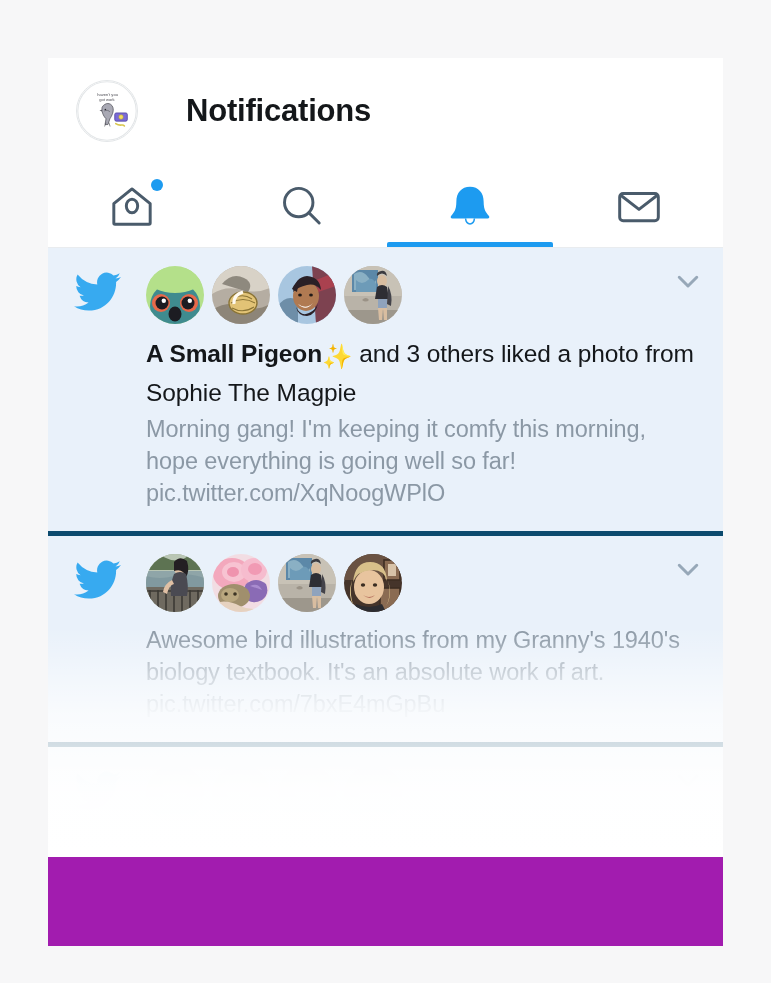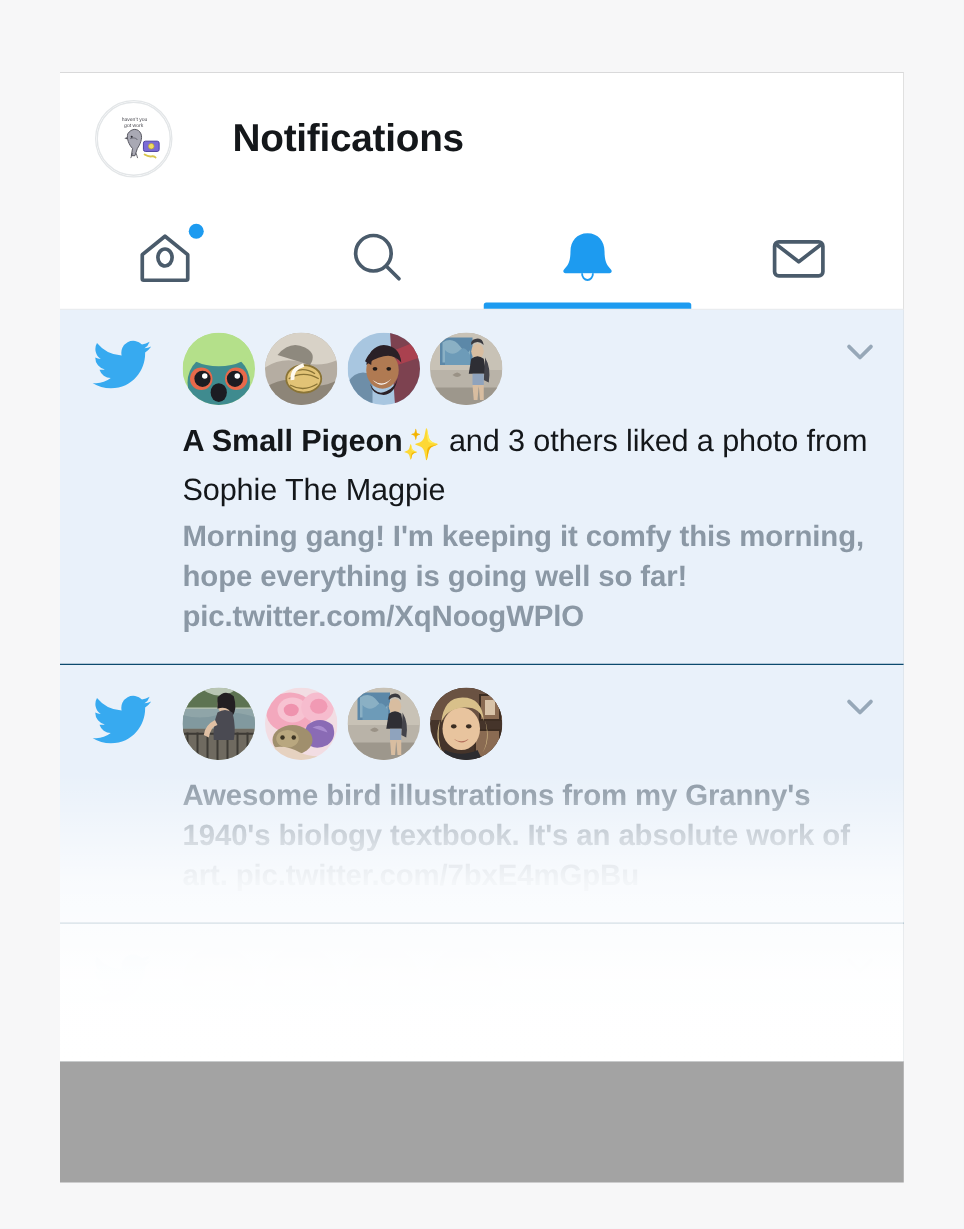--- a/index.html
+++ b/index.html
@@ -16,21 +16,21 @@
     -webkit-font-smoothing: antialiased;
   }
 
   
   #app-card {
     position: absolute;
     left: 48px;
     top: 58px;
     width: 675px;
     height: 888px;
-    background: #a3a3a3;
+    background: #a21caf;
     overflow: hidden;
   }
 
   
   #app-header {
     height: 106px;
     background: #ffffff;
     display: flex;
     align-items: center;
     padding-left: 28px;
@@ -94,21 +94,21 @@
   }
 
   
   #feed {
     position: relative;
     background: #e9f1fa;
   }
   .notification-row {
     position: relative;
     background: #e9f1fa;
-    border-bottom: 1px solid #0c4a6e;
+    border-bottom: 5px solid #0c4a6e;
     padding: 18px 26px 22px 26px;
     display: flex;
     cursor: pointer;
   }
   .row-left {
     width: 72px;
     flex-shrink: 0;
     padding-top: 6px;
   }
   .row-body { flex: 1; min-width: 0; }
@@ -136,21 +136,20 @@
   }
   .notif-headline b { font-weight: bold; }
   .emoji-sparkle { display: inline-block; vertical-align: -3px; }
 
   .notif-preview {
     font-size: 23.5px;
     line-height: 32px;
     color: #8b98a5;
     margin-top: 2px;
     letter-spacing: -0.1px;
-    font-weight: bold;
   }
 
   .chevron-btn {
     position: absolute;
     right: 16px;
     top: 14px;
     width: 38px; height: 38px;
     display: flex;
     align-items: center;
     justify-content: center;

